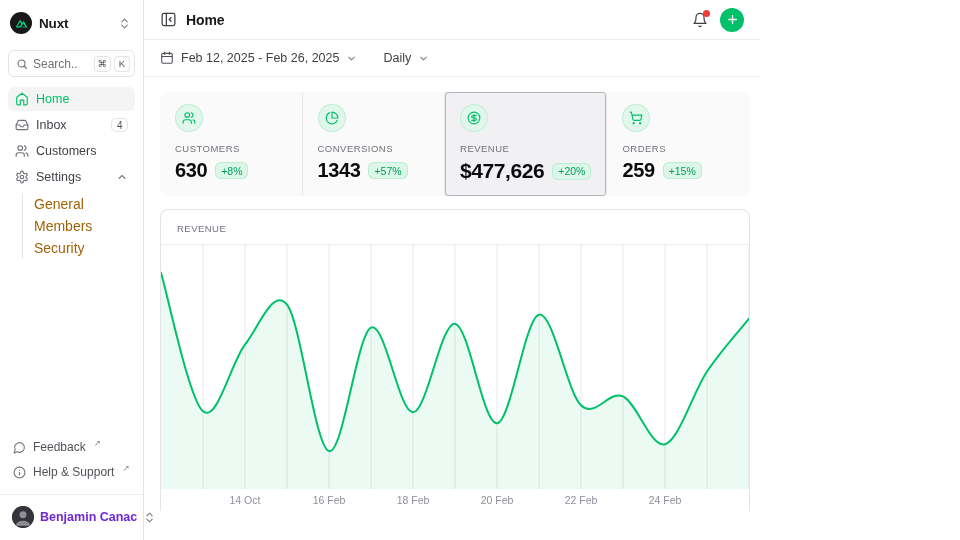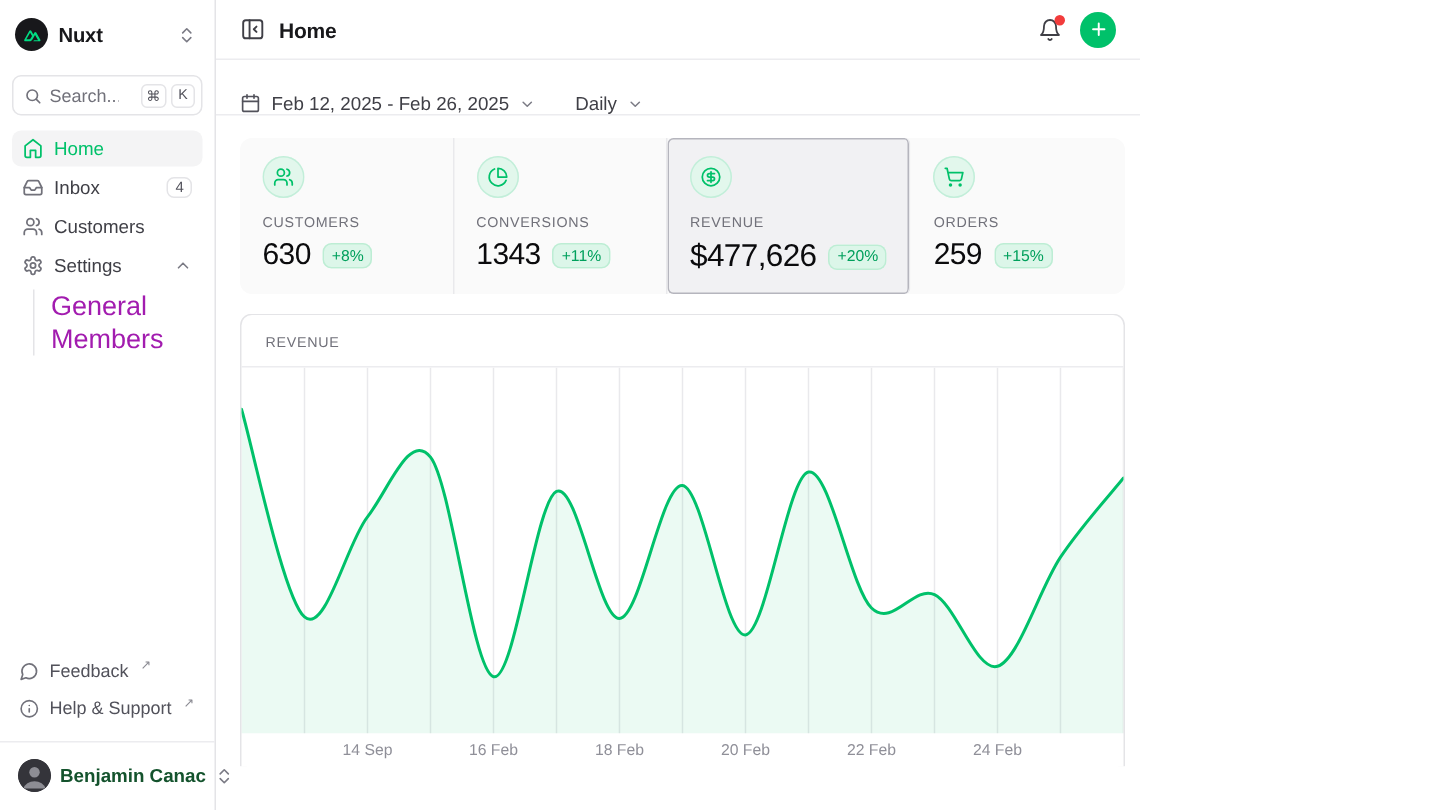--- a/index.html
+++ b/index.html
@@ -40,72 +40,72 @@
   .nav-item .nicon{ display:flex; color:#71717a; }
   .nav-item svg{ width:14px; height:14px; }
   .nav-item.active{ background:#f4f4f5; color:var(--primary); }
   .nav-item.active .nicon{ color:var(--primary); }
   .nav-badge{ margin-left:auto; border:1px solid var(--border); border-radius:5px; font-size:10px;
     color:#52525b; padding:0.5px 4.5px; font-weight:500; }
   .nav-chevron{ margin-left:auto; color:#7b7b85; display:flex; }
   .nav-chevron svg{ width:12px; height:12px; }
   .sub-nav{ margin:2px 0 2px 14px; border-left:1px solid var(--border); padding-left:11px;
     display:flex; flex-direction:column; }
-  .sub-item{ height:22px; display:flex; align-items:center; font-size:18px; color:#a21caf;
+  .sub-item{ height:22px; display:flex; align-items:center; font-size:14px; color:#a16207;
     border-radius:5px; cursor:pointer; }
 
   .sidebar-bottom{ margin-top:auto; display:flex; flex-direction:column; gap:2px; }
   .foot-link{ height:23px; display:flex; align-items:flex-start; gap:7px; padding:3px 5px 0 5px;
     font-size:12px; color:#52525b; font-weight:500; cursor:pointer; }
   .foot-link .nicon{ display:flex; color:#71717a; margin-top:1px; }
   .foot-link svg{ width:13px; height:13px; }
   .ext{ font-size:8.5px; color:#8a8a92; margin-left:1px; line-height:1; margin-top:-1px; }
   .side-divider{ height:1px; background:var(--border-soft); margin:7px -8px 5px; }
   .user-row{ display:flex; align-items:center; gap:6px; padding:4px 4px; border-radius:6px; cursor:pointer; }
   .avatar{ width:22px; height:22px; border-radius:50%; overflow:hidden; background:#3a3a40; flex:0 0 auto; }
-  .user-name{ font-size:12.5px; font-weight:600; color:#14532d; white-space:nowrap; }
+  .user-name{ font-size:12.5px; font-weight:600; color:#6d28d9; white-space:nowrap; }
 
   
   .main{ flex:1; display:flex; flex-direction:column; min-width:0; }
   .main-header{ height:40px; border-bottom:1px solid var(--border-soft); display:flex; align-items:center;
     padding:0 16px; gap:9px; }
   .panel-btn{ display:flex; color:#3f3f46; cursor:pointer; }
   .panel-btn svg{ width:17px; height:17px; }
   .page-title{ font-size:14px; font-weight:700; letter-spacing:-0.01em; }
   .header-right{ margin-left:auto; display:flex; align-items:center; gap:12px; }
   .bell-btn{ position:relative; display:flex; color:#3f3f46; cursor:pointer; }
   .bell-btn svg{ width:16px; height:16px; }
   .bell-dot{ position:absolute; top:-2px; right:-2px; width:7px; height:7px; border-radius:50%;
     background:#f23c3c; }
   .add-btn{ width:24px; height:24px; border-radius:50%; background:var(--primary); border:none;
     display:flex; align-items:center; justify-content:center; color:#fff; cursor:pointer; }
   .add-btn svg{ width:13px; height:13px; }
 
-  .toolbar{ height:37px; border-bottom:1px solid var(--border-soft); display:flex; align-items:flex-end;
+  .toolbar{ height:37px; border-bottom:1px solid var(--border-soft); display:flex; align-items:center;
     padding:0 16px; gap:26px; }
   .tool-btn{ display:flex; align-items:center; gap:7px; font-size:12.5px; font-weight:500;
     color:#3f3f46; cursor:pointer; background:none; border:none; font-family:inherit; }
   .tool-btn .ticon{ display:flex; color:#52525b; }
   .tool-btn svg.cal{ width:14px; height:14px; }
   .tool-btn svg.chev{ width:11px; height:11px; color:#7b7b85; }
 
   .content{ padding:15px 10px 0 16px; }
 
   .stats{ display:grid; grid-template-columns:repeat(4,1fr); background:#fafafa; border-radius:8px; }
   .stat-card{ padding:12px 15px 13px; border-right:1px solid #e9e9ec; cursor:pointer; }
   .stat-card:last-child{ border-right:none; }
   .stat-card.selected{ background:#f1f1f3; box-shadow:inset 0 0 0 1px #b5b5bd; border-radius:4px; }
   .icon-circle{ width:28px; height:28px; border-radius:50%; background:#e2f7ec;
     box-shadow:inset 0 0 0 1px #c2eed9; display:flex; align-items:center; justify-content:center;
     color:var(--primary); }
   .icon-circle svg{ width:14px; height:14px; }
   .stat-label{ margin-top:11px; font-size:9.5px; font-weight:500; color:var(--muted);
     letter-spacing:0.05em; }
   .stat-value-row{ margin-top:5px; display:flex; align-items:center; gap:8px; }
-  .stat-value{ font-size:20px; font-weight:400; color:#0b0b0d; letter-spacing:-0.02em; }
+  .stat-value{ font-size:20px; font-weight:700; color:#0b0b0d; letter-spacing:-0.02em; }
   .stat-card.selected .stat-value{ font-size:21px; }
   .delta-badge{ font-size:10.5px; font-weight:500; color:#00a05c; background:#dcf6e9;
     box-shadow:inset 0 0 0 1px #bdedd4; border-radius:6px; padding:2.5px 6px; }
 
   .chart-card{ margin-top:13px; border:1px solid var(--border); border-bottom:none;
     border-radius:8px 8px 0 0; background:#fff; }
   .chart-header{ padding:13px 16px 10px; }
   .chart-label{ font-size:9.5px; font-weight:500; color:var(--muted); letter-spacing:0.05em; }
   .chart-value{ margin-top:3px; font-size:23px; font-weight:700; color:#0b0b0d; letter-spacing:-0.02em; }
   .plot-wrap{ border-top:1px solid var(--border-soft); height:245px; position:relative; }
@@ -187,20 +187,21 @@
         <span>Settings</span>
         <span class="nav-chevron">
           <svg viewBox="0 0 24 24" fill="none" stroke="currentColor" stroke-width="2.2" stroke-linecap="round" stroke-linejoin="round">
               <path d="m18 15-6-6-6 6"></path>
             </svg>
         </span>
       </div>
       <div class="sub-nav">
         <div class="sub-item">General</div>
         <div class="sub-item">Members</div>
+        <div class="sub-item">Security</div>
       </div>
     </nav>
 
     <div class="sidebar-bottom">
       <div class="foot-link">
         <span class="nicon">
           <svg viewBox="0 0 24 24" fill="none" stroke="currentColor" stroke-width="2" stroke-linecap="round" stroke-linejoin="round">
               <path d="M7.9 20A9 9 0 1 0 4 16.1L2 22Z"></path>
             </svg>
         </span>
@@ -306,21 +307,21 @@
         <div class="stat-card">
           <span class="icon-circle">
             <svg viewBox="0 0 24 24" fill="none" stroke="currentColor" stroke-width="2" stroke-linecap="round" stroke-linejoin="round">
                 <path d="M21.21 15.89A10 10 0 1 1 8 2.83"></path>
                 <path d="M22 12A10 10 0 0 0 12 2v10z"></path>
               </svg>
           </span>
           <div class="stat-label">CONVERSIONS</div>
           <div class="stat-value-row">
             <span class="stat-value">1343</span>
-            <span class="delta-badge">+11%</span>
+            <span class="delta-badge">+57%</span>
           </div>
         </div>
         <div class="stat-card selected">
           <span class="icon-circle">
             <svg viewBox="0 0 24 24" fill="none" stroke="currentColor" stroke-width="2" stroke-linecap="round" stroke-linejoin="round">
                 <circle cx="12" cy="12" r="10"></circle>
                 <path d="M16 8h-6a2 2 0 1 0 0 4h4a2 2 0 1 1 0 4H8"></path>
                 <path d="M12 18V6"></path>
               </svg>
           </span>
@@ -364,21 +365,21 @@
               <line x1="562.86" y1="0" x2="562.86" y2="245" stroke="#e9e9ec" stroke-width="1" vector-effect="non-scaling-stroke"></line>
               <line x1="619.14" y1="0" x2="619.14" y2="245" stroke="#e9e9ec" stroke-width="1" vector-effect="non-scaling-stroke"></line>
               <line x1="675.43" y1="0" x2="675.43" y2="245" stroke="#e9e9ec" stroke-width="1" vector-effect="non-scaling-stroke"></line>
               <line x1="731.71" y1="0" x2="731.71" y2="245" stroke="#e9e9ec" stroke-width="1" vector-effect="non-scaling-stroke"></line>
               <line x1="788.00" y1="0" x2="788.00" y2="245" stroke="#e9e9ec" stroke-width="1" vector-effect="non-scaling-stroke"></line>
               <path d="M0.00,27.95C9.38,51.12,37.52,154.98,56.29,166.99C75.05,178.99,93.81,117.82,112.57,99.98C131.33,82.15,150.10,42.14,168.86,59.97C187.62,77.81,206.38,203.16,225.14,206.99C243.90,210.83,262.67,89.48,281.43,82.98C300.19,76.48,318.95,168.66,337.71,167.99C356.48,167.32,375.24,77.14,394.00,78.98C412.76,80.81,431.52,180.49,450.29,178.99C469.05,177.49,487.81,72.98,506.57,69.98C525.33,66.98,544.10,147.32,562.86,160.99C581.62,174.66,600.38,145.49,619.14,151.99C637.90,158.49,656.67,204.16,675.43,200.00C694.19,195.83,712.95,147.99,731.71,126.98C750.48,105.98,778.62,82.81,788.00,73.98 L788,245 L0,245 Z" fill="#00c16a" fill-opacity="0.08"></path>
               <path d="M0.00,27.95C9.38,51.12,37.52,154.98,56.29,166.99C75.05,178.99,93.81,117.82,112.57,99.98C131.33,82.15,150.10,42.14,168.86,59.97C187.62,77.81,206.38,203.16,225.14,206.99C243.90,210.83,262.67,89.48,281.43,82.98C300.19,76.48,318.95,168.66,337.71,167.99C356.48,167.32,375.24,77.14,394.00,78.98C412.76,80.81,431.52,180.49,450.29,178.99C469.05,177.49,487.81,72.98,506.57,69.98C525.33,66.98,544.10,147.32,562.86,160.99C581.62,174.66,600.38,145.49,619.14,151.99C637.90,158.49,656.67,204.16,675.43,200.00C694.19,195.83,712.95,147.99,731.71,126.98C750.48,105.98,778.62,82.81,788.00,73.98" fill="none" stroke="#00c16a" stroke-width="2" vector-effect="non-scaling-stroke" stroke-linecap="round"></path>
             </svg>
         </div>
         <div class="x-labels" id="x-labels">
-            <span class="x-tick" style="left: 14.2857%;">14 Sep</span>
+            <span class="x-tick" style="left: 14.2857%;">14 Oct</span>
             <span class="x-tick" style="left: 28.5714%;">16 Feb</span>
             <span class="x-tick" style="left: 42.8571%;">18 Feb</span>
             <span class="x-tick" style="left: 57.1429%;">20 Feb</span>
             <span class="x-tick" style="left: 71.4286%;">22 Feb</span>
             <span class="x-tick" style="left: 85.7143%;">24 Feb</span>
           </div>
       </div>
 
     </div>
   </div>

